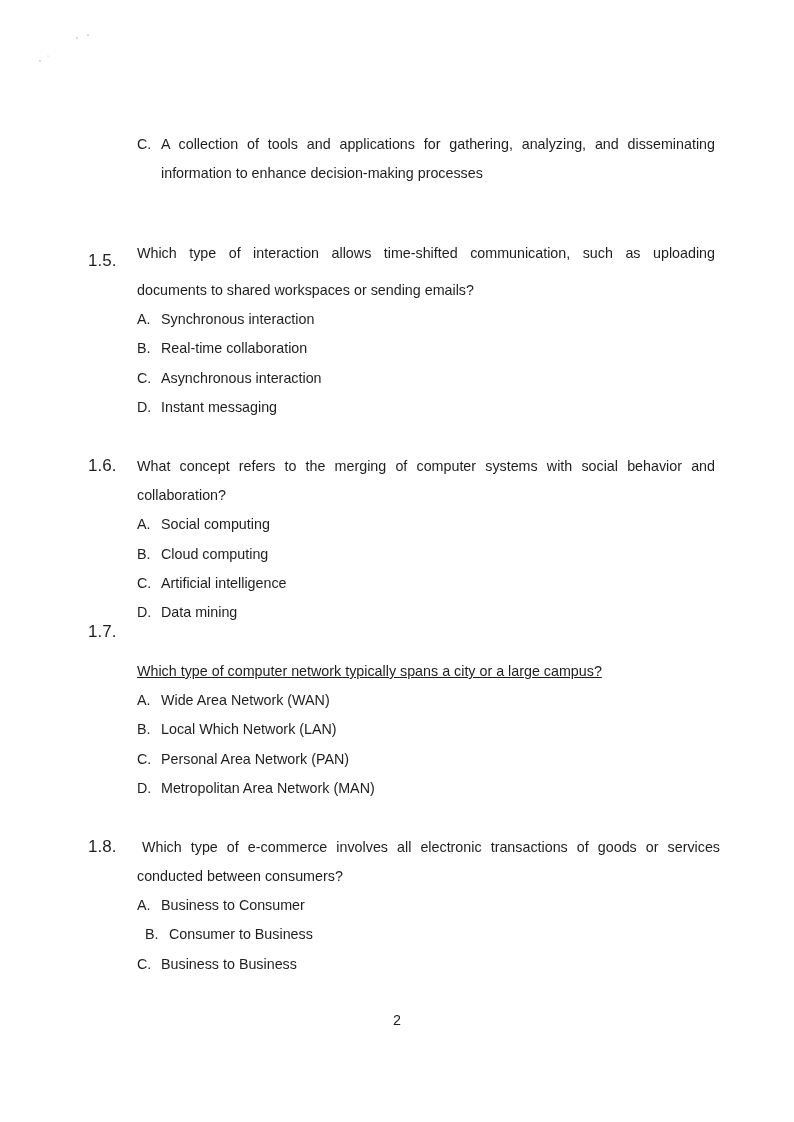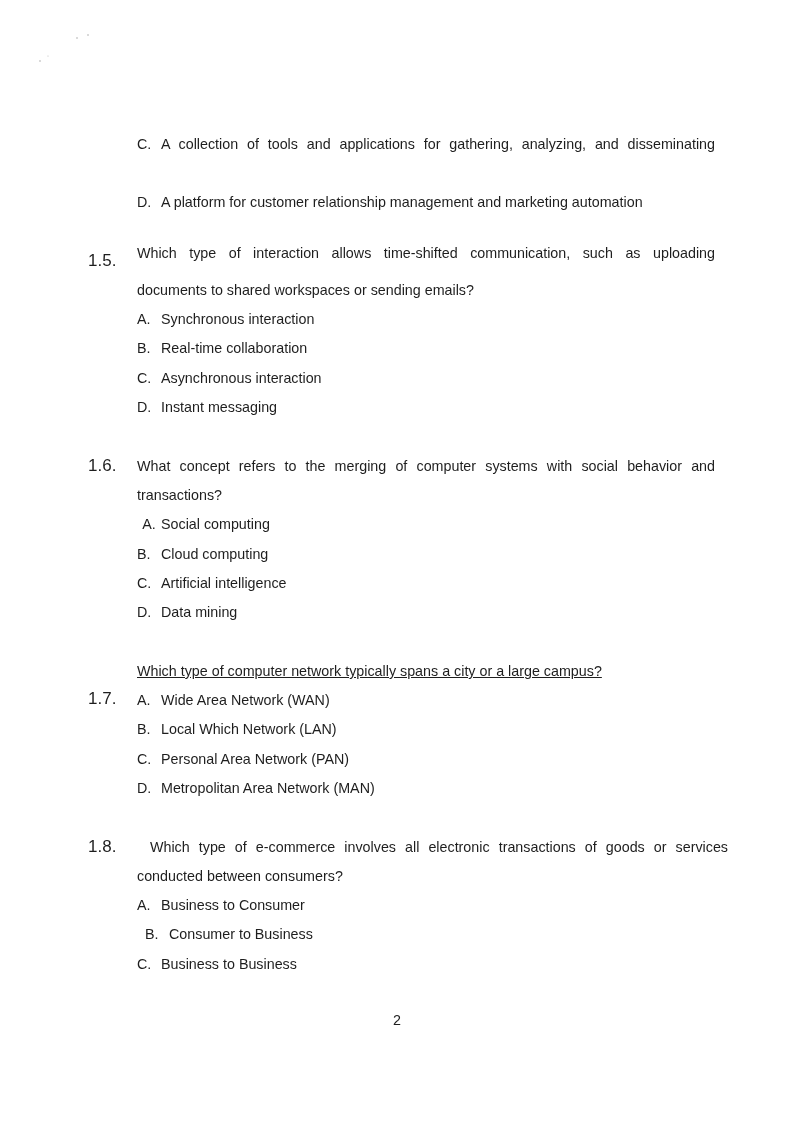--- a/index.html
+++ b/index.html
@@ -31,56 +31,54 @@
     <circle cx="40" cy="61" r="0.8" fill="#aaa"></circle>
     <circle cx="48" cy="56" r="0.6" fill="#bbb"></circle>
   </svg>
 
   <div class="line" style="left:137px; top:135px; width:578px;">
     <div class="just" style="display:flex;">
       <span class="opt-letter">C.</span>
       <span style="flex:1; text-align:justify; text-align-last:justify;">A collection of tools and applications for gathering, analyzing, and disseminating</span>
     </div>
   </div>
-  <div class="line" style="left:137px; top:193px;">
-    <span class="opt-letter">D.</span><span>A platform for customer relationship management and marketing automation</span>
-  </div>
+  <div class="line" style="left:161px; top:164px;">information to enhance decision-making processes</div>
 
   <div>
     <div class="qnum" style="top:252px;">1.5.</div>
     <div class="line just" style="left:137px; top:244px; width:578px;">Which type of interaction allows time-shifted communication, such as uploading</div>
     <div class="line" style="left:137px; top:281px;text-align:right;">documents to shared workspaces or sending emails?</div>
     <div class="line" style="left:137px; top:310px;"><span class="opt-letter">A.</span><span>Synchronous interaction</span></div>
     <div class="line" style="left:137px; top:339px;"><span class="opt-letter">B.</span><span>Real-time collaboration</span></div>
     <div class="line" style="left:137px; top:369px;"><span class="opt-letter">C.</span><span>Asynchronous interaction</span></div>
     <div class="line" style="left:137px; top:398px;"><span class="opt-letter">D.</span><span>Instant messaging</span></div>
   </div>
 
   <div>
     <div class="qnum" style="top:457px;">1.6.</div>
     <div class="line just" style="left:137px; top:457px; width:578px;">What concept refers to the merging of computer systems with social behavior and</div>
-    <div class="line" style="left:137px; top:486px;">transactions?</div>
-    <div class="line" style="left:137px; top:515px;text-align:center;"><span class="opt-letter">A.</span><span>Social computing</span></div>
+    <div class="line" style="left:137px; top:486px;">collaboration?</div>
+    <div class="line" style="left:137px; top:515px;"><span class="opt-letter">A.</span><span>Social computing</span></div>
     <div class="line" style="left:137px; top:545px;"><span class="opt-letter">B.</span><span>Cloud computing</span></div>
     <div class="line" style="left:137px; top:574px;"><span class="opt-letter">C.</span><span>Artificial intelligence</span></div>
     <div class="line" style="left:137px; top:603px;"><span class="opt-letter">D.</span><span>Data mining</span></div>
   </div>
 
   <div>
-    <div class="qnum" style="top:690px;">1.7.</div>
+    <div class="qnum" style="top:623px;">1.7.</div>
     <div class="line" style="left:137px; top:662px;text-decoration:underline;">Which type of computer network typically spans a city or a large campus?</div>
     <div class="line" style="left:137px; top:691px;"><span class="opt-letter">A.</span><span>Wide Area Network (WAN)</span></div>
     <div class="line" style="left:137px; top:720px;"><span class="opt-letter">B.</span><span>Local Which Network (LAN)</span></div>
     <div class="line" style="left:137px; top:750px;"><span class="opt-letter">C.</span><span>Personal Area Network (PAN)</span></div>
     <div class="line" style="left:137px; top:779px;"><span class="opt-letter">D.</span><span>Metropolitan Area Network (MAN)</span></div>
   </div>
 
   <div>
     <div class="qnum" style="top:838px;">1.8.</div>
-    <div class="line just" style="left:150px; top:838px; width:578px;">Which type of e-commerce involves all electronic transactions of goods or services</div>
+    <div class="line just" style="left:142px; top:838px; width:578px;">Which type of e-commerce involves all electronic transactions of goods or services</div>
     <div class="line" style="left:137px; top:867px;">conducted between consumers?</div>
     <div class="line" style="left:137px; top:896px;"><span class="opt-letter">A.</span><span>Business to Consumer</span></div>
     <div class="line" style="left:145px; top:925px;"><span class="opt-letter">B.</span><span>Consumer to Business</span></div>
     <div class="line" style="left:137px; top:955px;"><span class="opt-letter">C.</span><span>Business to Business</span></div>
   </div>
 
   <div class="page-number">2</div>
 </div>
 
 </body></html>

